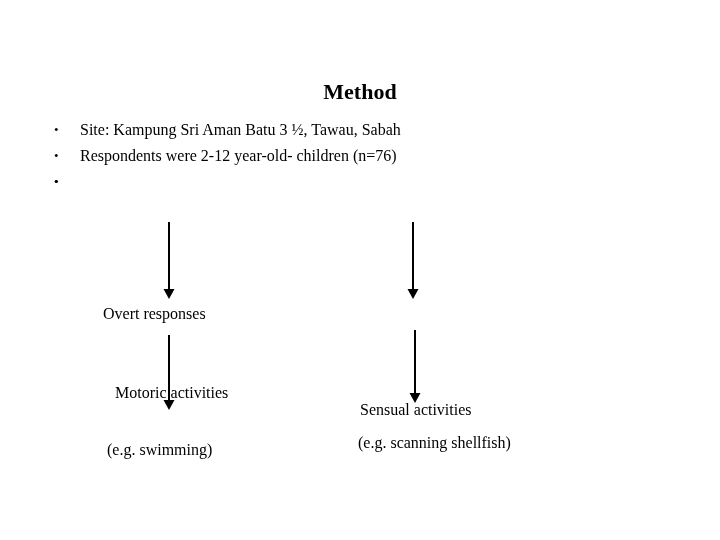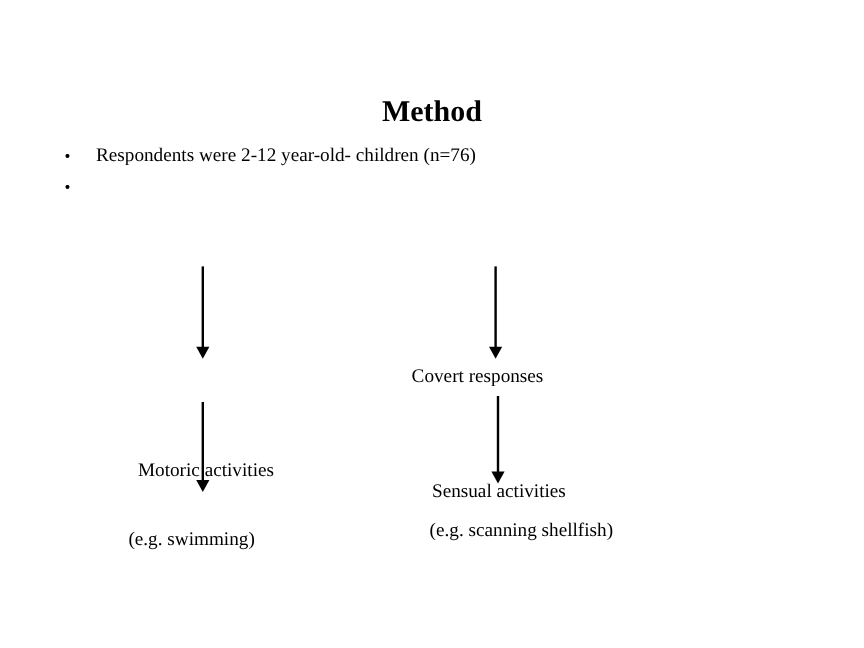--- a/index.html
+++ b/index.html
@@ -16,21 +16,21 @@
     font-family: "Liberation Serif", "DejaVu Serif", serif;
     overflow: hidden;
   }
   .title {
     position: absolute;
     left: 0;
     right: 0;
     top: 80px;
     margin: 0;
     text-align: center;
-    font-size: 25px;
+    font-size: 22px;
     font-weight: bold;
     line-height: 1.1;
   }
   .bullets {
     position: absolute;
     left: 48px;
     top: 117px;
     width: 600px;
     margin: 0;
     padding: 0;
@@ -72,20 +72,21 @@
 </head>
 <body>
 
 <div class="slide">
 
   <h1 class="title">Method</h1>
 
   <ul class="bullets">
     <li>
       <span class="bullet-marker">•</span>
+      <span>Site: Kampung Sri Aman Batu 3 ½, Tawau, Sabah</span>
     </li>
     <li>
       <span class="bullet-marker">•</span>
       <span>Respondents were 2-12 year-old- children (n=76)</span>
     </li>
     <li>
       <span class="bullet-marker">•</span>
     </li>
     <li>
       <span class="bullet-marker">•</span>
@@ -108,22 +109,22 @@
       <line x1="169" y1="335" x2="169" y2="401" stroke="#000000" stroke-width="2"></line>
       <polygon points="163.5,400 174.5,400 169,410" fill="#000000"></polygon>
     </g>
 
     <g>
       <line x1="415" y1="330" x2="415" y2="394" stroke="#000000" stroke-width="2"></line>
       <polygon points="409.5,393 420.5,393 415,403" fill="#000000"></polygon>
     </g>
   </svg>
 
+  <div class="flow-label lbl-overt">Overt responses</div>
 
-  <div class="flow-label lbl-covert">Covert responses</div>
 
   <div class="flow-label lbl-motoric">Motoric activities</div>
 
   <div class="flow-label lbl-swim">(e.g. swimming)</div>
 
   <div class="flow-label lbl-shell">(e.g. scanning shellfish)</div>
 
   <div class="flow-label lbl-sensual">Sensual activities</div>
 
 </div>

